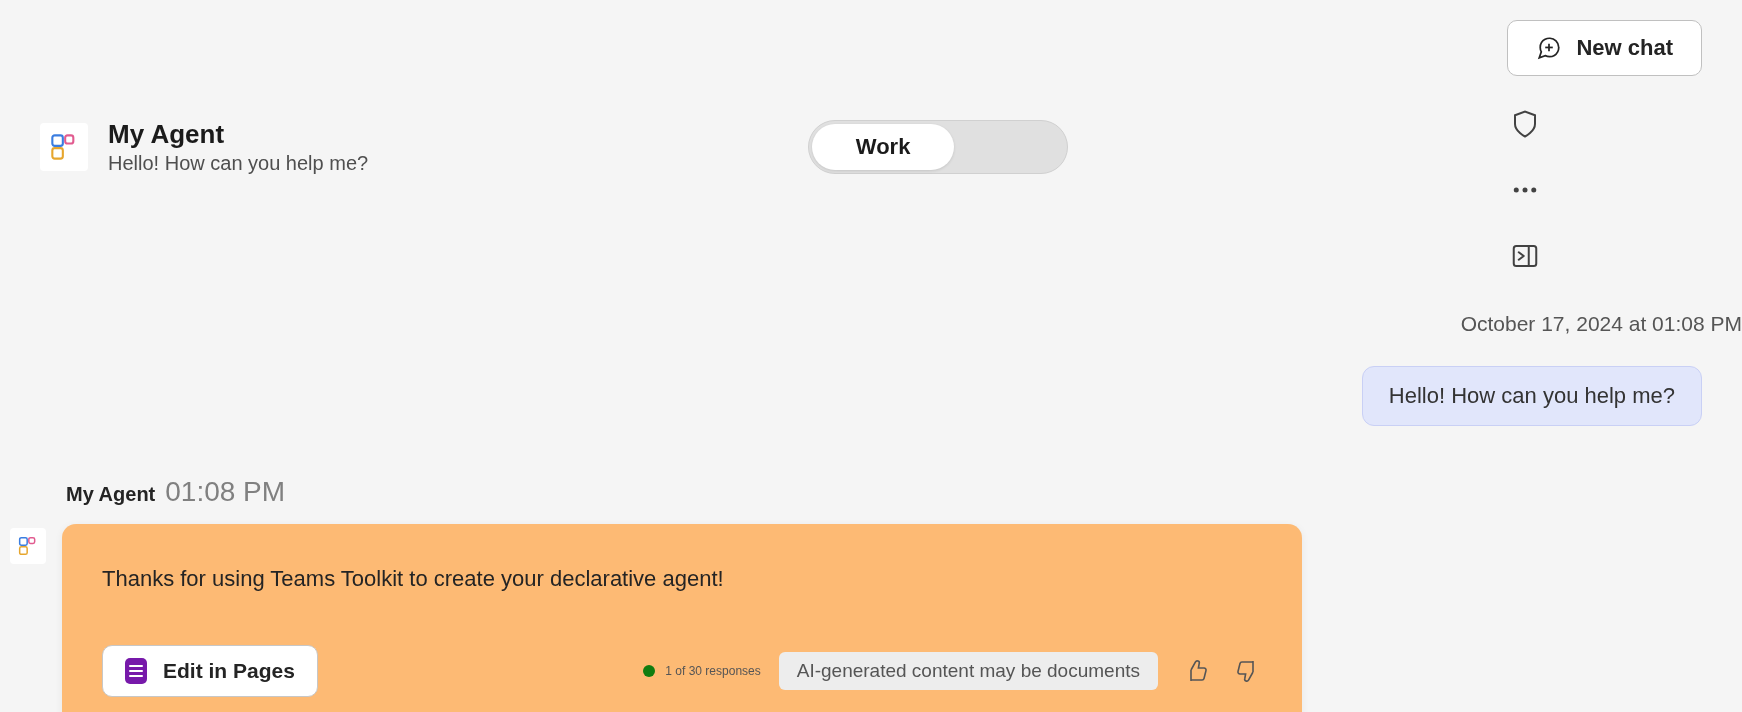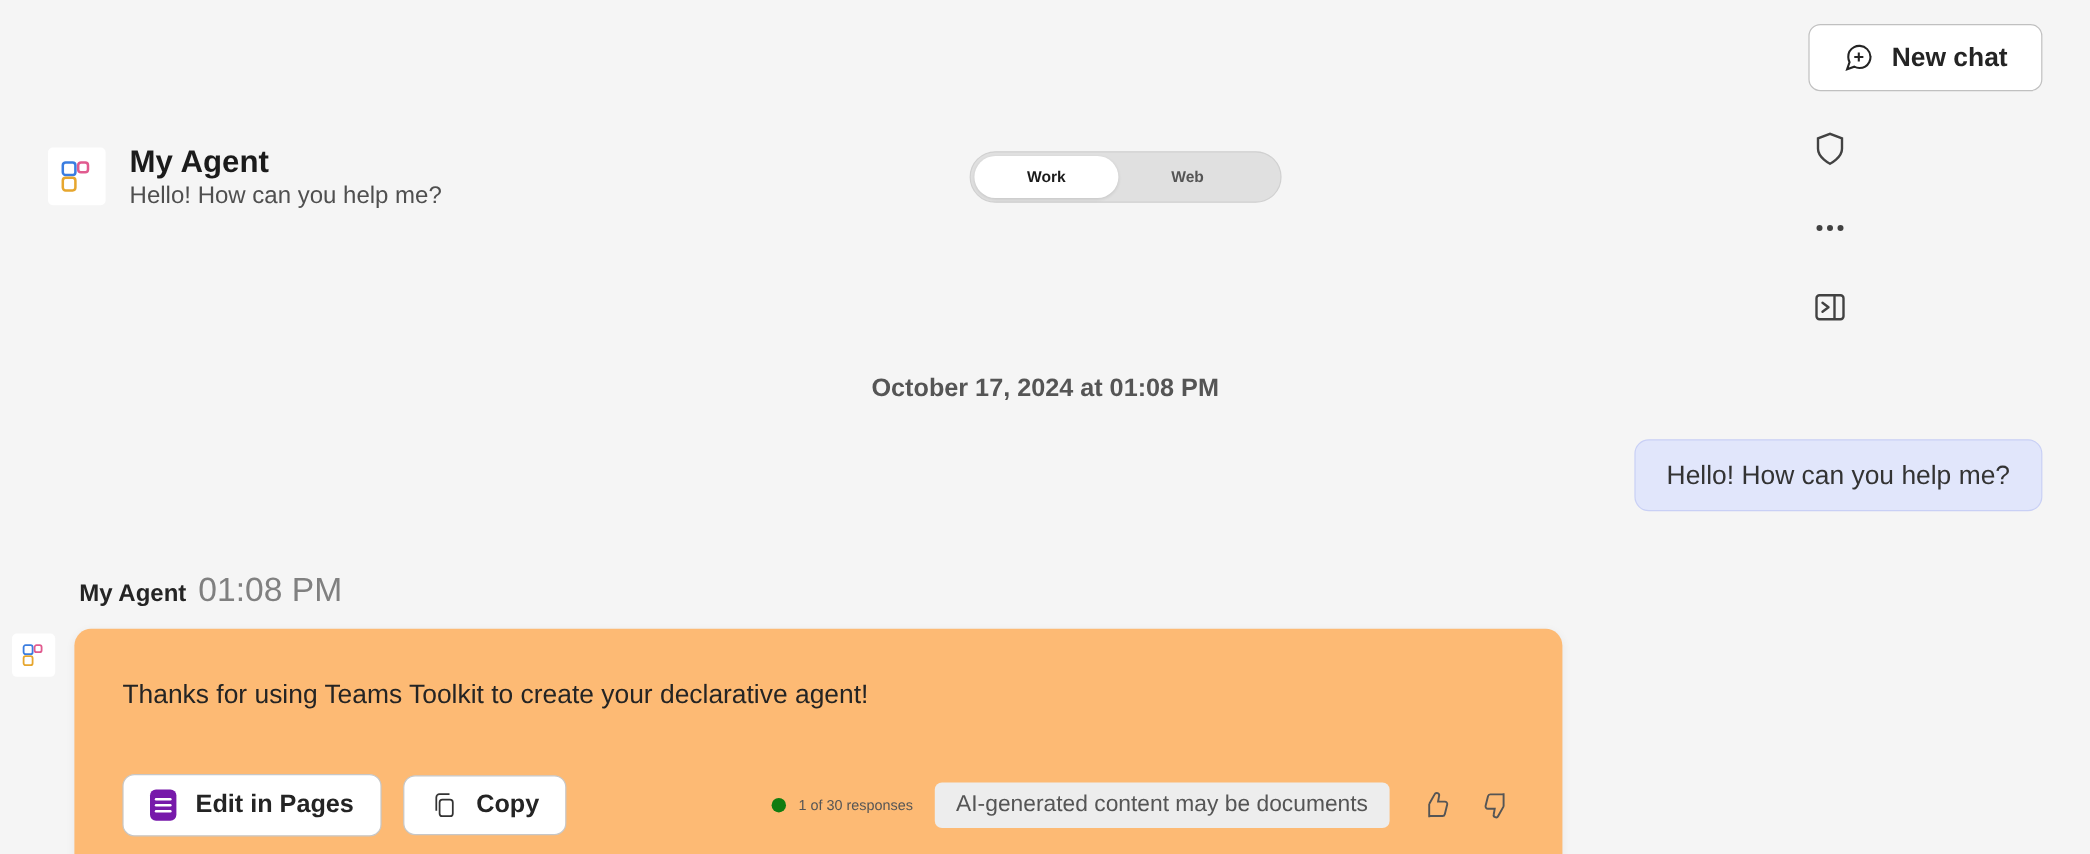--- a/index.html
+++ b/index.html
@@ -49,21 +49,21 @@
     .scope-toggle {
       display: flex;
       background: #e0e0e0;
       border-radius: 999px;
       padding: 3px;
       border: 1px solid #d0d0d0;
       min-width: 260px;
     }
     .scope-option {
       padding: 10px 44px;
-      font-size: 13px;
+      font-size: 22px;
       font-weight: 600;
       border-radius: 999px;
       cursor: pointer;
       color: #555;
     }
     .scope-option.active {
       background: #fff;
       color: #1b1b1b;
       box-shadow: 0 1px 3px rgba(0,0,0,0.12);
     }
@@ -91,25 +91,24 @@
     .icon-btn {
       width: 36px;
       height: 36px;
       display: flex;
       align-items: center;
       justify-content: center;
       cursor: pointer;
       color: #424242;
     }
     .timestamp-row {
-      text-align: center;
+      text-align: right;
       font-size: 21px;
       color: #555;
       padding: 28px 0 20px 0;
-      font-weight: bold;
     }
     .user-msg-row {
       display: flex;
       justify-content: flex-end;
       padding: 10px 40px 30px 40px;
     }
     .user-msg-bubble {
       background: #e1e6fb;
       border: 1px solid #c9d0f5;
       color: #333;
@@ -246,21 +245,20 @@
   </div>
   <div class="agent-title-block">
     <div class="agent-name">My Agent</div>
     <div class="agent-subtitle">Hello! How can you help me?</div>
   </div>
 
   <div class="header-spacer-left"></div>
 
   <div class="scope-toggle">
     <div class="scope-option active">Work</div>
-    <div class="scope-option">Web</div>
   </div>
 
   <div class="header-spacer-right"></div>
 
   <div class="header-actions">
     <div class="new-chat-btn">
       <svg width="26" height="26" viewBox="0 0 24 24" fill="none" stroke="#242424" stroke-width="1.6">
         <path d="M21 11.5a8.38 8.38 0 0 1-1 4 8.5 8.5 0 0 1-7.5 4.5 8.38 8.38 0 0 1-4-1L3 21l1.9-5.5a8.38 8.38 0 0 1-1-4 8.5 8.5 0 0 1 4.5-7.5 8.38 8.38 0 0 1 4-1h.5a8.48 8.48 0 0 1 8 8z"></path>
         <line x1="12" y1="8" x2="12" y2="15"></line>
         <line x1="8.5" y1="11.5" x2="15.5" y2="11.5"></line>
@@ -315,27 +313,20 @@
     </div>
 
     <div class="reply-footer">
       <div class="footer-btn">
         <div class="pages-icon-box">
           <span></span>
             <span></span>
             <span></span>
         </div>
         <span>Edit in Pages</span>
-      </div>
-      <div class="footer-btn">
-        <svg width="22" height="24" viewBox="0 0 24 24" fill="none" stroke="#333" stroke-width="1.6">
-          <rect x="8" y="7" width="12" height="15" rx="2.5"></rect>
-          <path d="M5 17 V5 a3 3 0 0 1 3-3 h9"></path>
-        </svg>
-        <span>Copy</span>
       </div>
 
       <div class="footer-spacer"></div>
 
       <div class="resp-count">
         <span class="green-dot"></span>
         <span>1 of 30 responses</span>
       </div>
 
       <div class="disclaimer-pill">AI-generated content may be documents</div>

